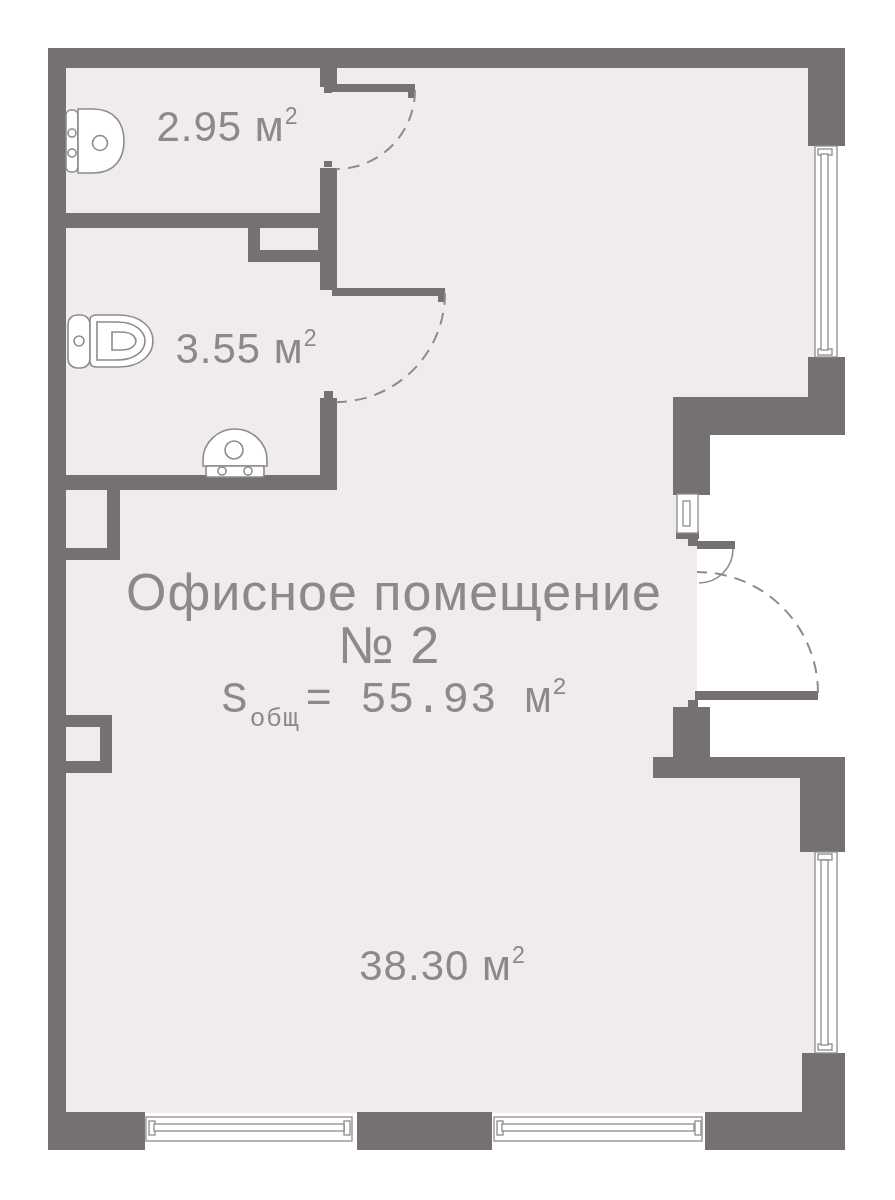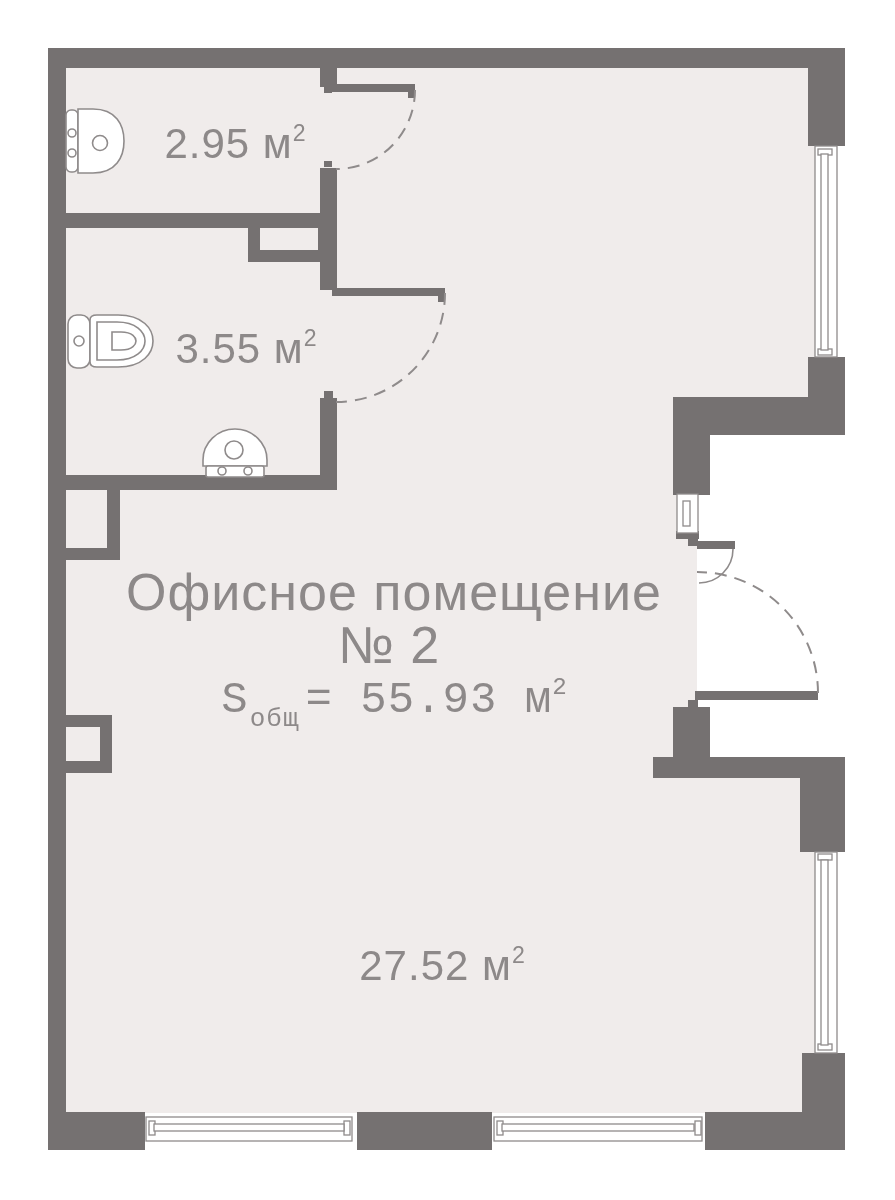--- a/index.html
+++ b/index.html
@@ -145,24 +145,24 @@
       <g>
         <path class="fixture" d="M 203 466 L 203 460 A 32 31 0 0 1 267 460 L 267 466 Z"></path>
         <rect class="fixture" x="206" y="466" width="58" height="11" rx="2"></rect>
         <circle class="fixture" cx="234" cy="450" r="9"></circle>
         <circle class="fixture" cx="222" cy="471" r="4"></circle>
         <circle class="fixture" cx="248" cy="471" r="4"></circle>
       </g>
     </g>
   </svg>
 
-  <div class="lbl room-lbl" style="left:227px;top:144px;margin-left:8px;"><span>2.95 м</span><sup>2</sup></div>
+  <div class="lbl room-lbl" style="left:227px;top:127px;"><span>2.95 м</span><sup>2</sup></div>
 
   <div class="lbl room-lbl" style="left:246px;top:349px;"><span>3.55 м</span><sup>2</sup></div>
 
   <div class="lbl title-lbl" style="left:394px;top:592px;"><span>Офисное помещение</span></div>
 
   <div class="lbl title-lbl" style="left:389px;top:645px;"><span>№ 2</span></div>
 
   <div class="lbl s-line" style="left:394px;top:700px;font-family:Liberation Mono, monospace;"><span class="s-big">S</span><span class="s-sub">общ</span><span>= 55.93 м</span><sup>2</sup></div>
 
-  <div class="lbl room-lbl" style="left:442px;top:966px;"><span>27.52 м</span><sup>2</sup></div>
+  <div class="lbl room-lbl" style="left:442px;top:966px;"><span>38.30 м</span><sup>2</sup></div>
 </div>
 
 </body></html>

